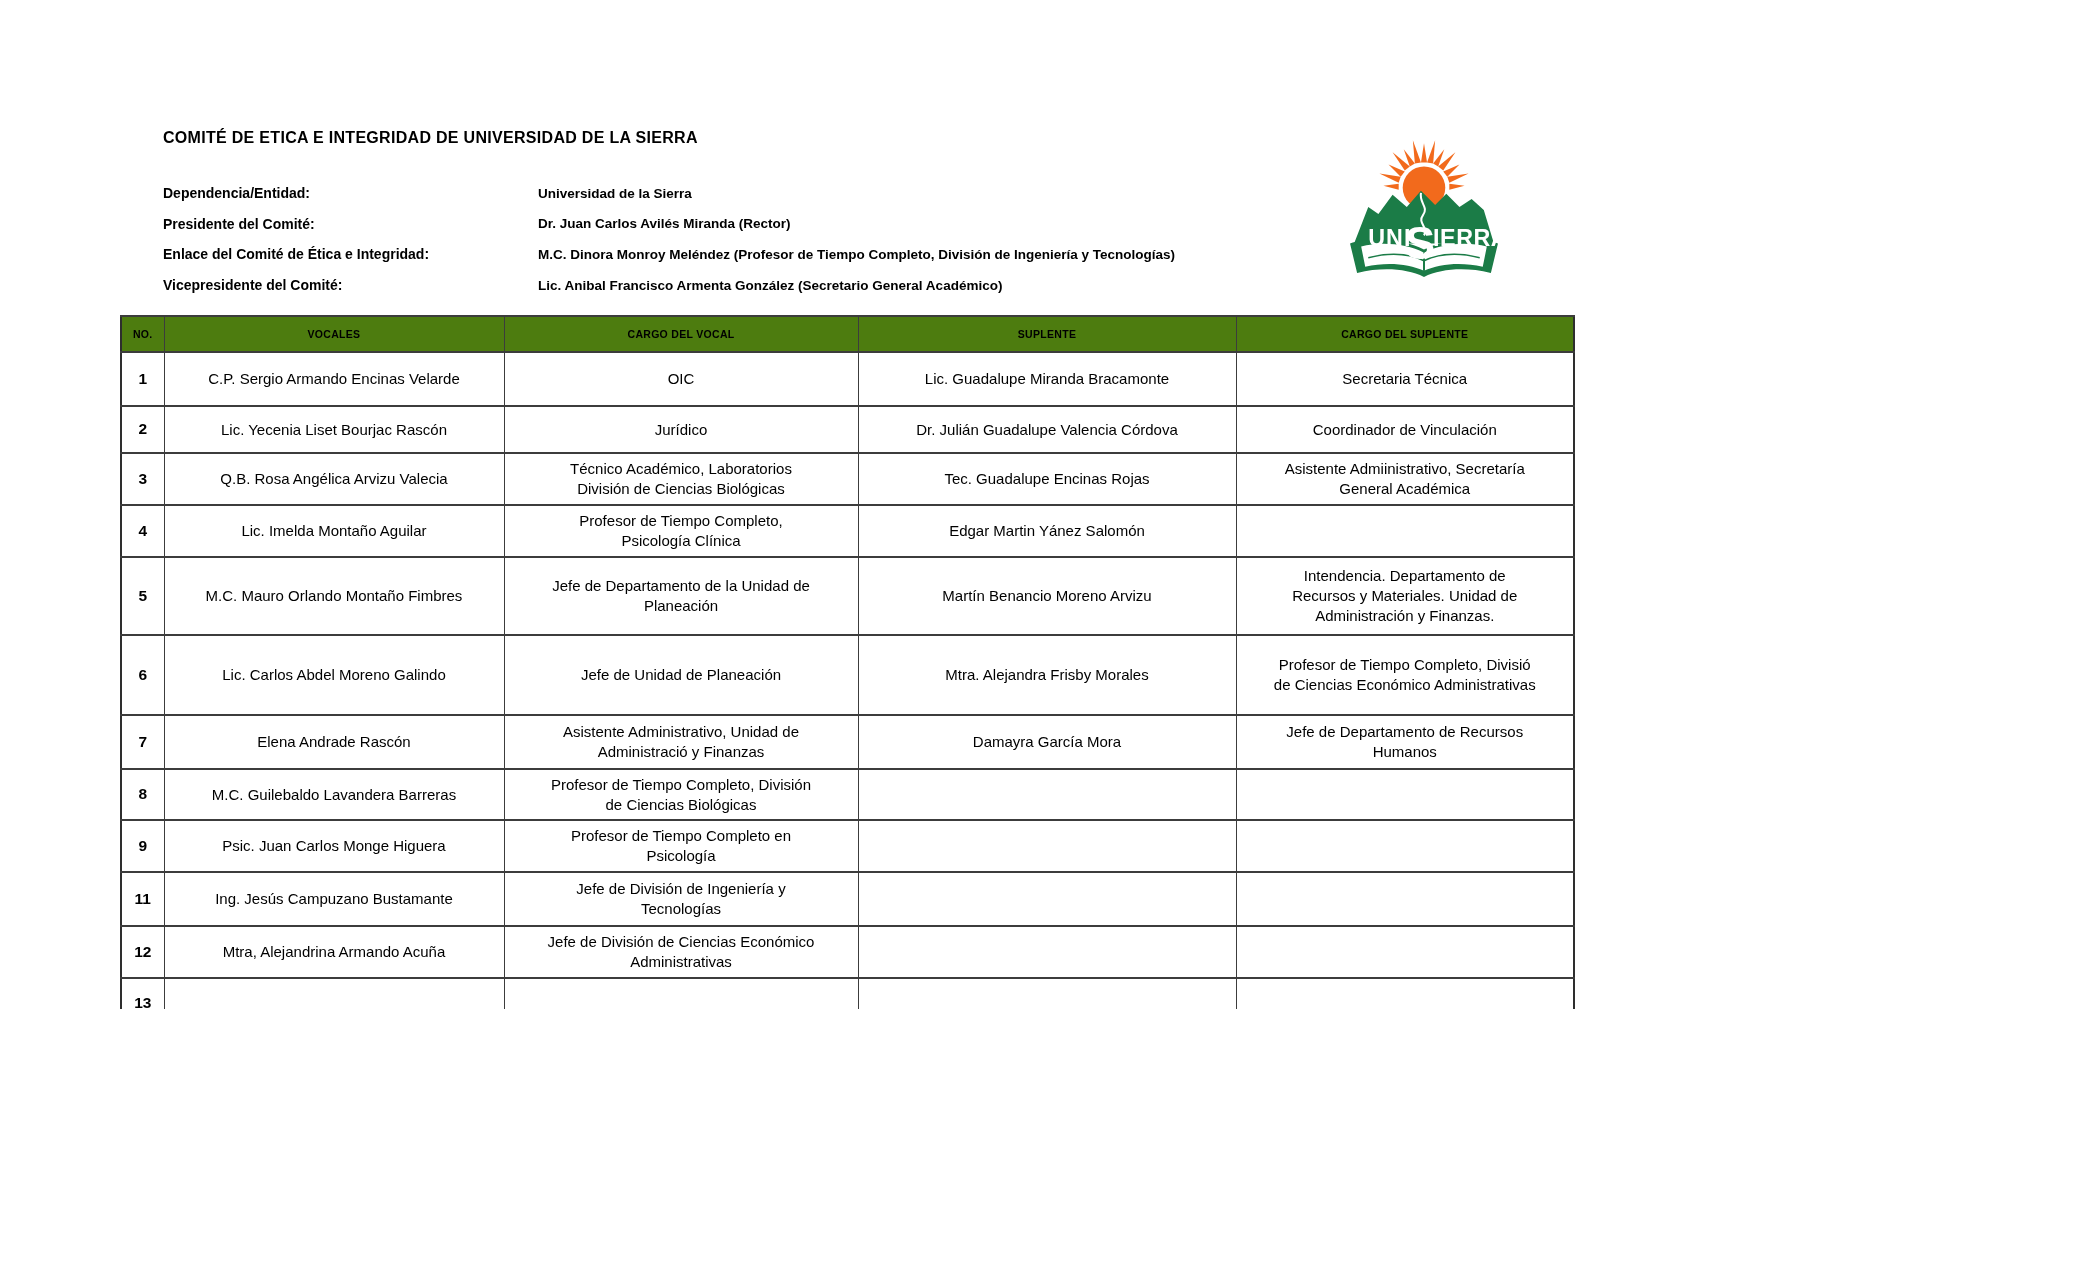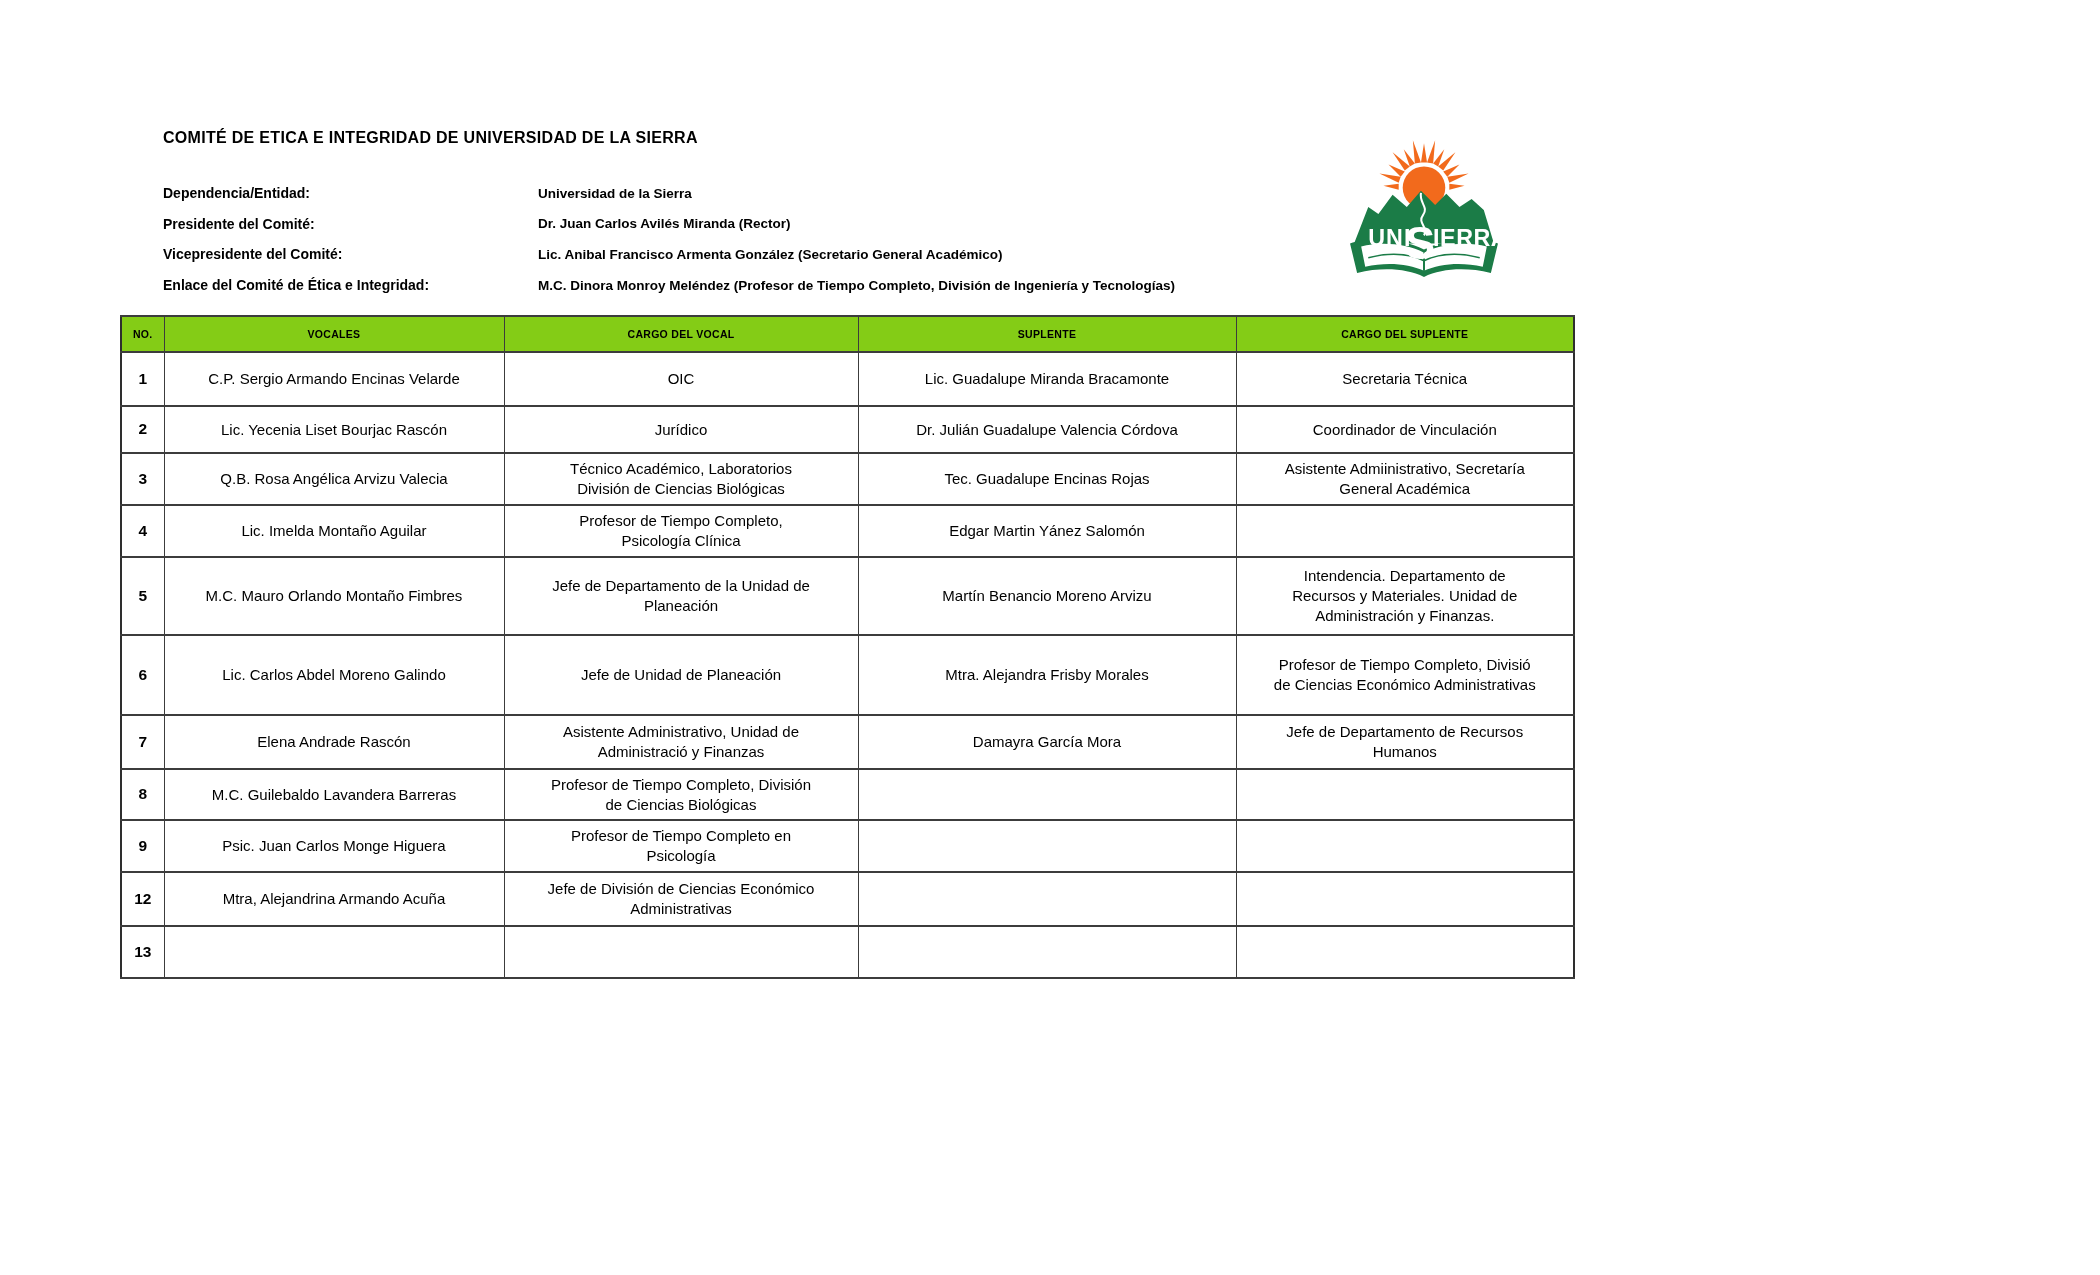--- a/index.html
+++ b/index.html
@@ -68,21 +68,21 @@
   }
   table.committee th, table.committee td {
     border-left: 1px solid #3c3c3c;
     border-right: 1px solid #3c3c3c;
     border-top: 2px solid #3c3c3c;
     border-bottom: 2px solid #3c3c3c;
     text-align: center;
     vertical-align: middle;
   }
   table.committee th {
-    background: #84cc16;
+    background: #4d7c0f;
     font-size: 10.5px;
     font-weight: bold;
     letter-spacing: 0.3px;
     height: 36px;
     padding: 2px 4px;
   }
   table.committee td {
     font-size: 15px;
     line-height: 1.32;
     padding: 2px 6px;
@@ -110,26 +110,26 @@
   <div class="info" id="info-fields">
       <div class="info-row">
         <div class="info-label">Dependencia/Entidad:</div>
         <div class="info-value">Universidad de la Sierra</div>
       </div>
       <div class="info-row">
         <div class="info-label">Presidente del Comité:</div>
         <div class="info-value">Dr. Juan Carlos Avilés Miranda (Rector)</div>
       </div>
       <div class="info-row">
+        <div class="info-label">Enlace del Comité de Ética e Integridad:</div>
+        <div class="info-value">M.C. Dinora Monroy Meléndez (Profesor de Tiempo Completo, División de Ingeniería y Tecnologías)</div>
+      </div>
+      <div class="info-row">
         <div class="info-label">Vicepresidente del Comité:</div>
         <div class="info-value">Lic. Anibal Francisco Armenta González (Secretario General Académico)</div>
-      </div>
-      <div class="info-row">
-        <div class="info-label">Enlace del Comité de Ética e Integridad:</div>
-        <div class="info-value">M.C. Dinora Monroy Meléndez (Profesor de Tiempo Completo, División de Ingeniería y Tecnologías)</div>
       </div>
     </div>
 
   <div class="logo">
     <svg viewBox="0 0 150 148" xmlns="http://www.w3.org/2000/svg">
       <g fill="#F26A1C">
         <polygon points="35,55 50,53 50,59"></polygon>
         <polygon points="31,43 52,46 50,52"></polygon>
         <polygon points="40,34 56,41 52,46"></polygon>
         <polygon points="44,22 61,36 56,40"></polygon>
@@ -244,20 +244,28 @@
         </tr>
         <tr>
           <td class="c0">9</td>
           <td class="c1">Psic. Juan Carlos Monge Higuera</td>
           <td class="c2">Profesor de Tiempo Completo en
 Psicología</td>
           <td class="c3"></td>
           <td class="c4"></td>
         </tr>
         <tr>
+          <td class="c0">11</td>
+          <td class="c1">Ing. Jesús Campuzano Bustamante</td>
+          <td class="c2">Jefe de División de Ingeniería y
+Tecnologías</td>
+          <td class="c3"></td>
+          <td class="c4"></td>
+        </tr>
+        <tr>
           <td class="c0">12</td>
           <td class="c1">Mtra, Alejandrina Armando Acuña</td>
           <td class="c2">Jefe de División de Ciencias Económico
 Administrativas</td>
           <td class="c3"></td>
           <td class="c4"></td>
         </tr>
         <tr>
           <td class="c0">13</td>
           <td class="c1"></td>

